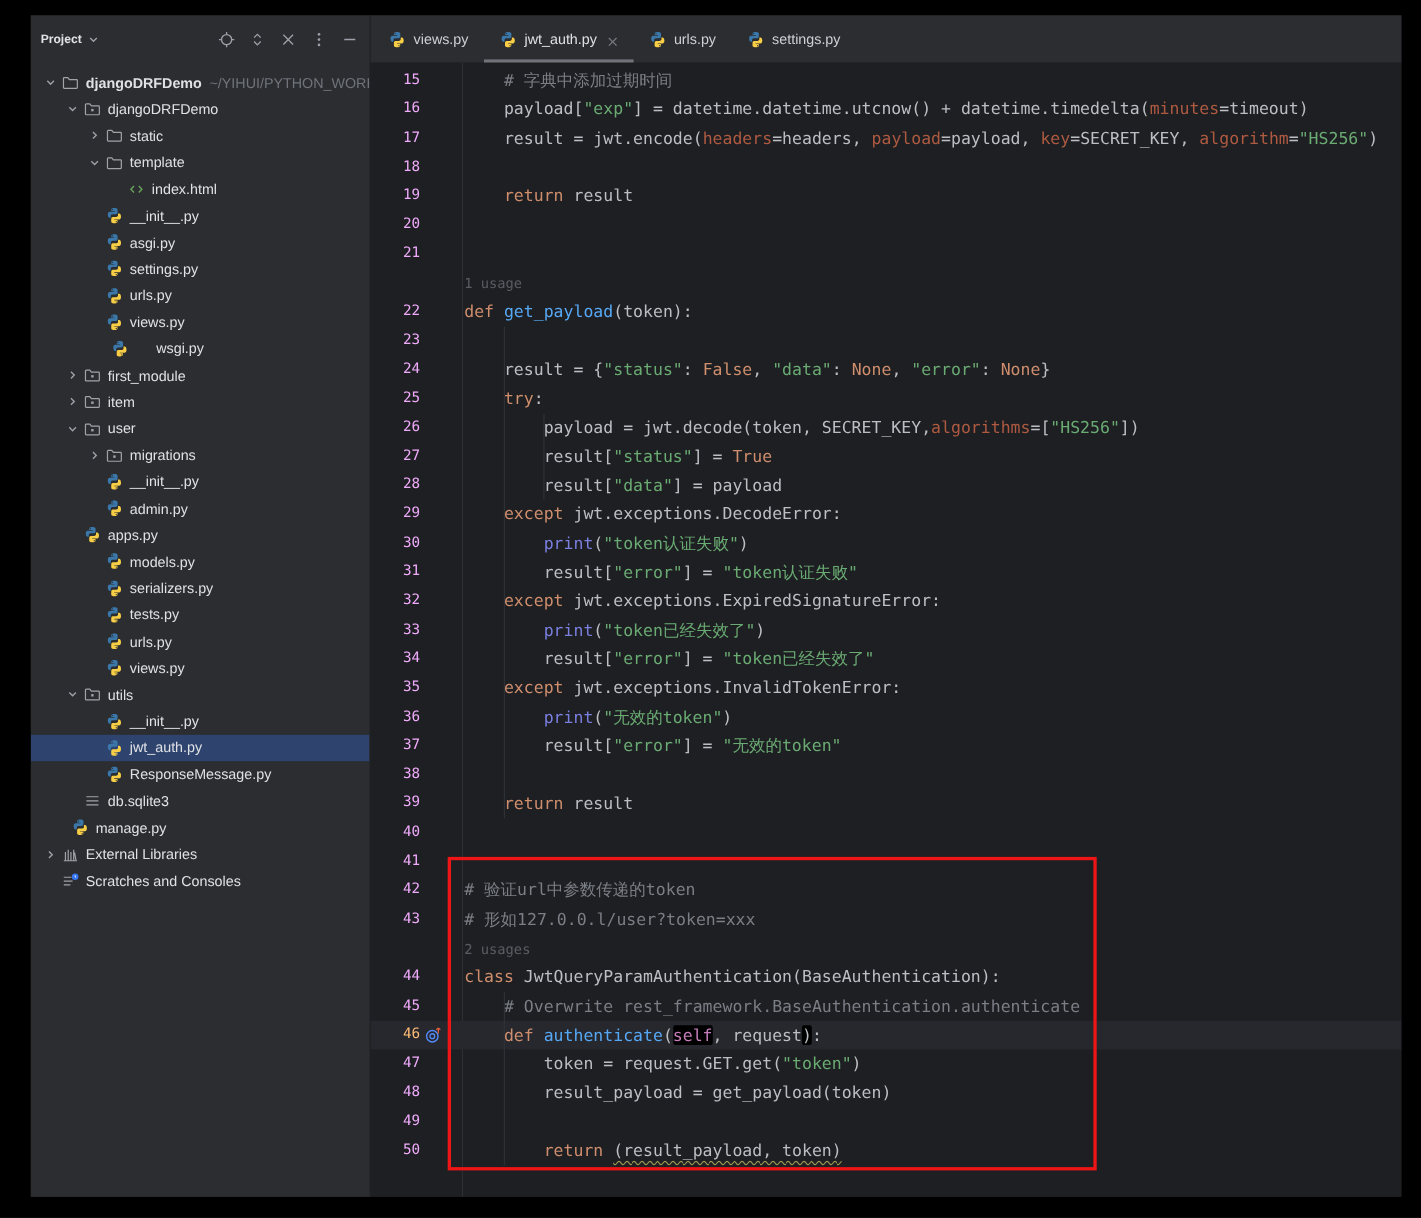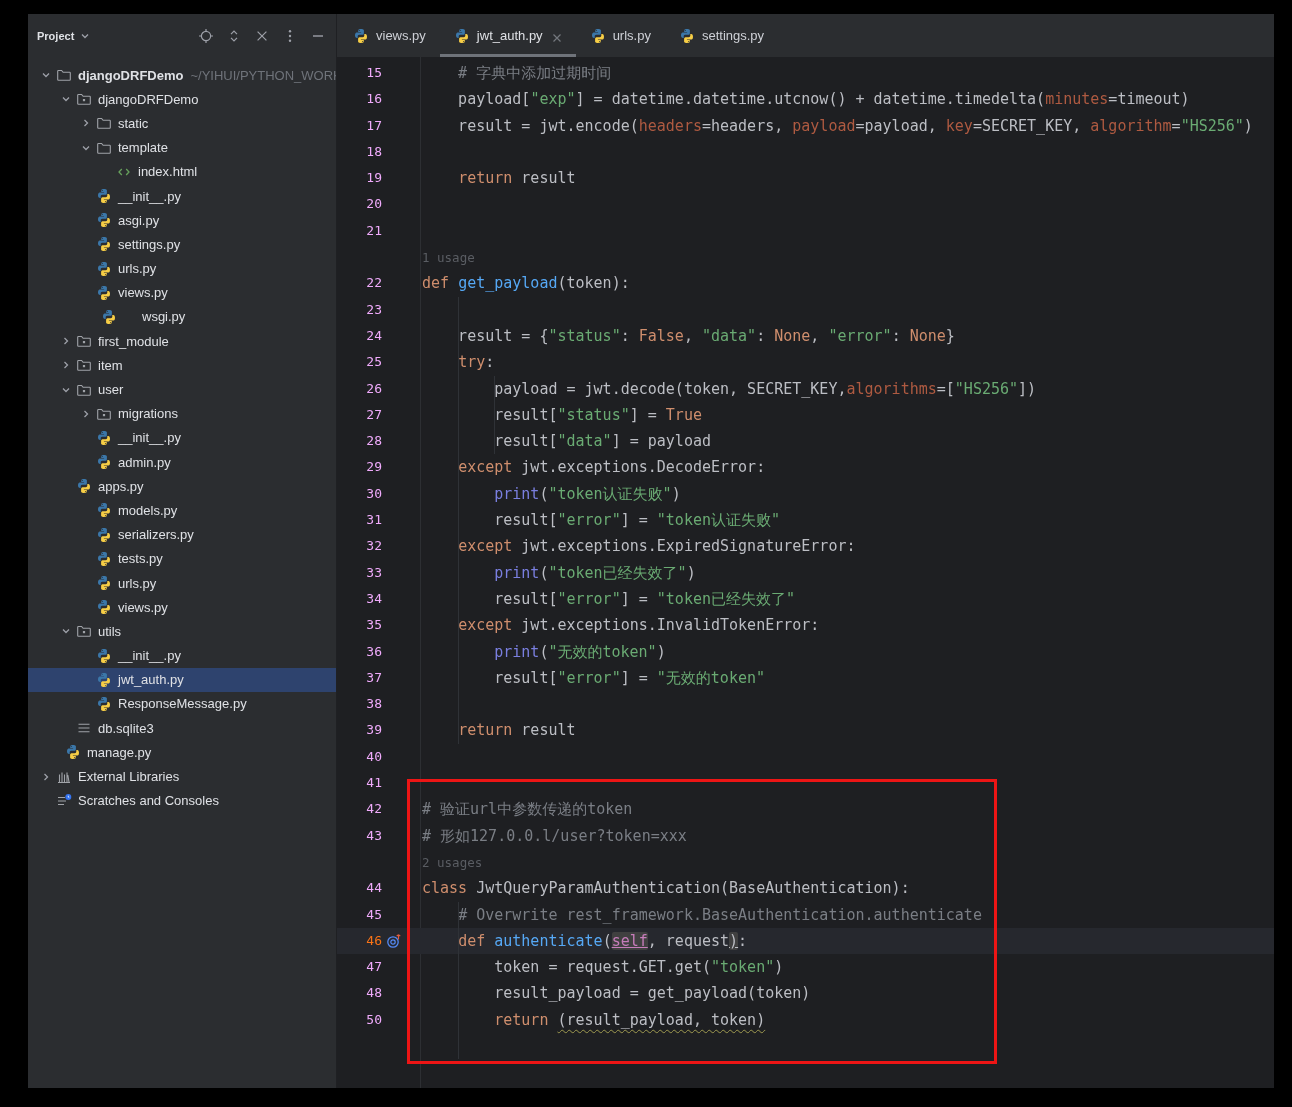--- a/index.html
+++ b/index.html
@@ -46,39 +46,39 @@
   .editor{flex:1;background:#1E1F22;position:relative;overflow:hidden;}
   .gutter-divider{position:absolute;left:83px;top:0;bottom:0;width:1px;background:#2D2F33;}
   .code-rows{position:absolute;left:0;top:3px;right:0;}
   .crow{position:relative;height:26.3px;line-height:26.3px;}
   .crow.current{background:#26282E;}
   .lnum{
     position:absolute;left:0;top:0;width:45px;text-align:right;
     font-family:"DejaVu Sans Mono","Liberation Mono",monospace;
     font-size:13px;color:#f0abfc;
   }
-  .crow.current .lnum{color:#f97316;}
+  .crow.current .lnum{color:#fdba74;}
   .gicon{position:absolute;left:48px;top:4px;width:18px;height:18px;}
   .ccode{
     position:absolute;left:85px;top:0;white-space:pre;
     font-family:"DejaVu Sans Mono","Liberation Mono",monospace;font-size:15px;
   }
   .tok-default{color:#BCBEC4;}
   .tok-keyword{color:#CF8E6D;}
   .tok-string{color:#6AAB73;}
   .tok-comment{color:#7A7E85;}
   .tok-funcDecl{color:#56A8F5;}
   .tok-builtin{color:#7A7FE0;}
   .tok-namedArg{color:#AE5A41;}
   .tok-self{color:#C77DBB;}
   .tok-inlay{
     color:#5A5D63;font-size:12.5px;
     font-family:"DejaVu Sans Mono","Liberation Mono",monospace;
   }
-  .hl{background:#404040;border-radius:2px;text-decoration:underline;}
+  .hl{background:#000000;border-radius:2px;}
   .squiggle{
     text-decoration:underline;text-decoration-style:wavy;
     text-decoration-color:#9E9950;text-decoration-thickness:1px;text-underline-offset:4px;
   }
   .iguide{position:absolute;width:1px;background:#2F3237;}
   .annotation-box{position:absolute;left:70px;top:722px;width:584px;height:279px;border:3px solid #ED1515;z-index:5;}
 </style>
 </head>
 <body>
 
@@ -650,20 +650,24 @@
           </div>
           <div class="crow">
             <span class="lnum">47</span>
             <span class="ccode"><span class="tok-default">        token = request.GET.get(</span><span class="tok-string">"token"</span><span class="tok-default">)</span></span>
           </div>
           <div class="crow">
             <span class="lnum">48</span>
             <span class="ccode"><span class="tok-default">        result_payload = get_payload(token)</span></span>
           </div>
           <div class="crow">
+            <span class="lnum">49</span>
+            <span class="ccode"></span>
+          </div>
+          <div class="crow">
             <span class="lnum">50</span>
             <span class="ccode"><span class="tok-default">        </span><span class="tok-keyword">return</span><span class="tok-default"> </span><span class="tok-default squiggle">(result_payload, token)</span></span>
           </div>
         </div>
       <div class="annotation-box" style="border-color: rgb(237, 21, 21);"></div>
     <div class="iguide" style="left: 121.12px; top: 239.7px; height: 447.1px;"></div>
         <div class="iguide" style="left: 157.24px; top: 318.6px; height: 78.9px;"></div>
         <div class="iguide" style="left: 121.12px; top: 844.6px; height: 157.8px;"></div>
       </div>
   </main>

